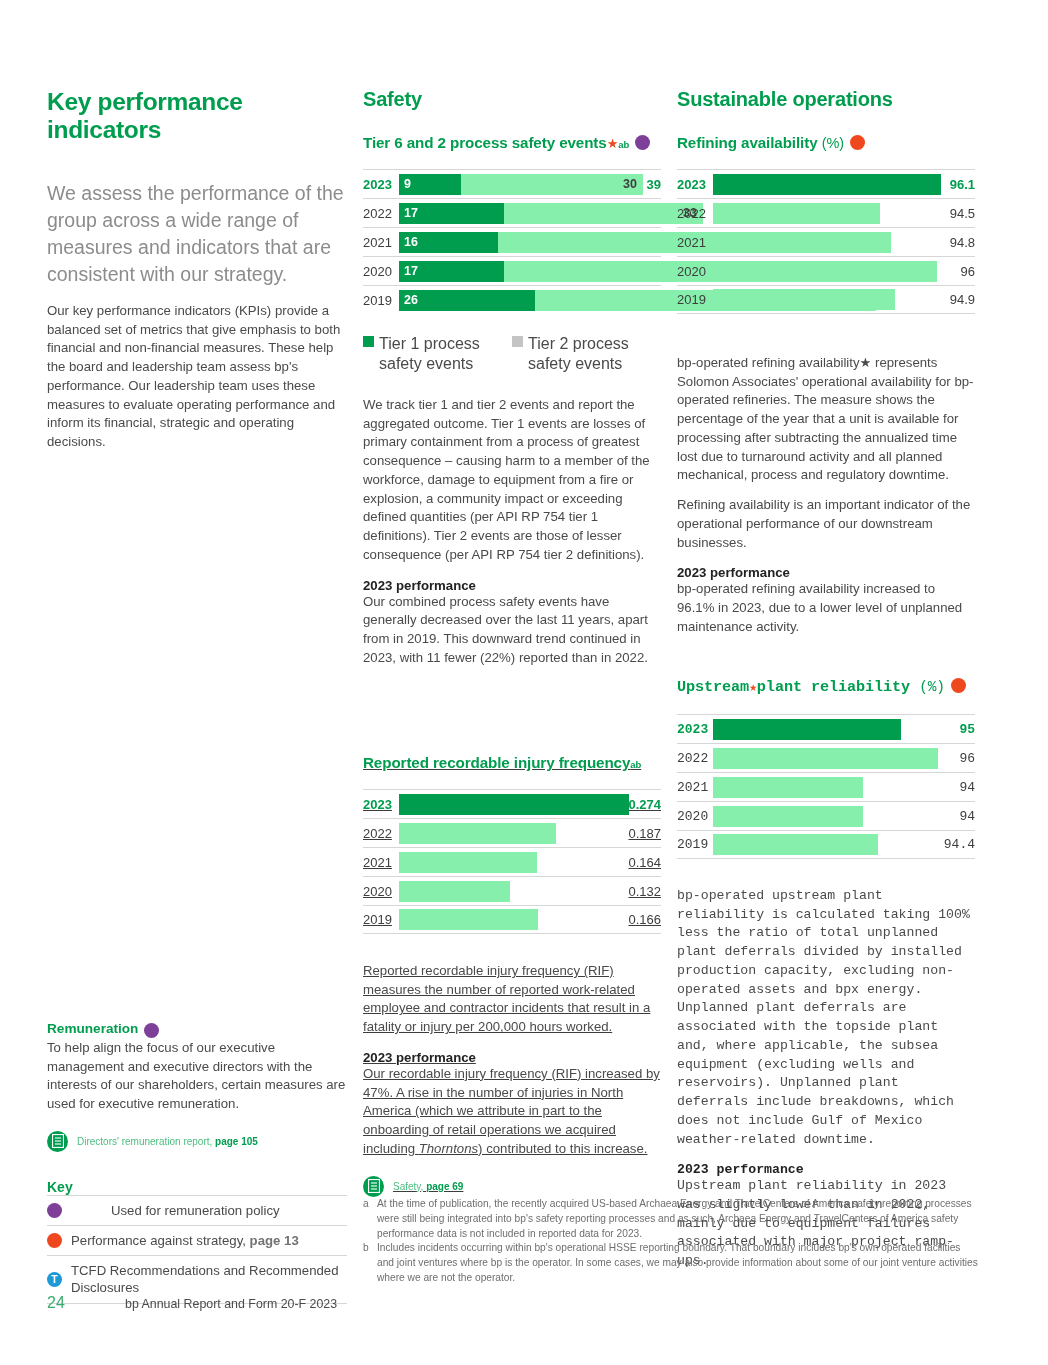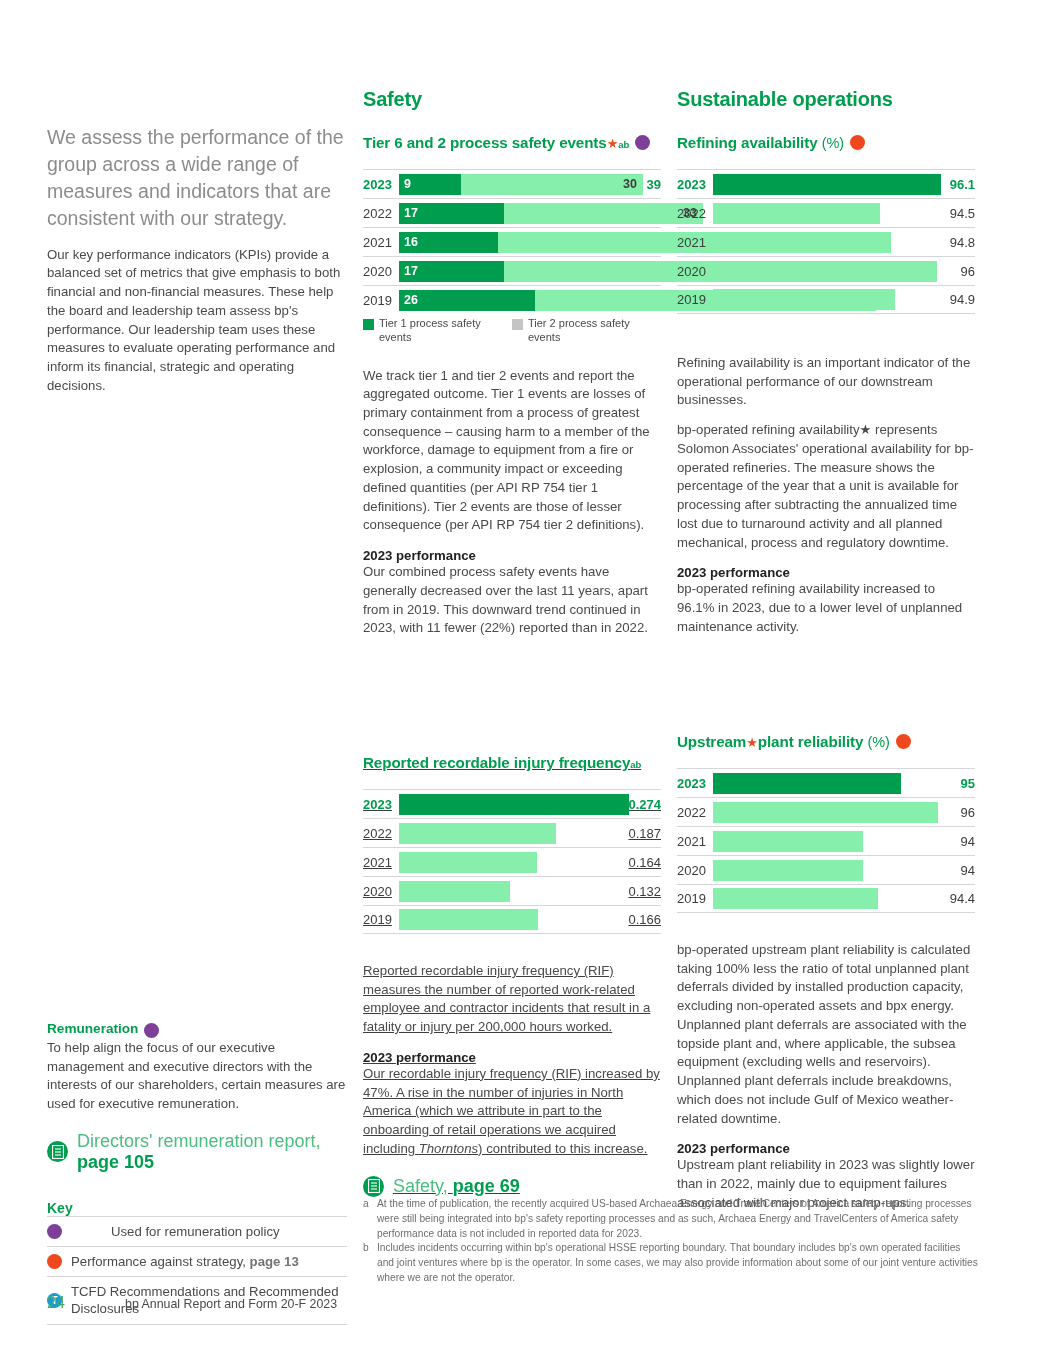--- a/index.html
+++ b/index.html
@@ -9,21 +9,21 @@
     font-family: "Liberation Sans", sans-serif;
     color: #3d3d3d;
   }
   .page { position: relative; width: 1048px; height: 1365px; }
 
   
   .col-left  { position: absolute; left: 47px;  top: 88px;  width: 300px; }
   .col-mid   { position: absolute; left: 363px; top: 88px;  width: 298px; }
   .col-right { position: absolute; left: 677px; top: 88px;  width: 298px; }
   .col-mid2  { position: absolute; left: 363px; top: 754px; width: 298px; text-decoration: underline; }
-  .col-right2{ position: absolute; left: 677px; top: 732px; width: 298px; }
+  .col-right2{ position: absolute; left: 677px; top: 676px; width: 298px; font-family: Liberation Mono, monospace; }
   .col-left2 { position: absolute; left: 47px;  top: 1021px; width: 300px; }
   .footnotes { position: absolute; left: 363px; top: 1197px; width: 615px; }
   .footer    { position: absolute; left: 47px;  top: 1294px; width: 400px; }
 
   
   h1.kpi-title {
     font-size: 24.5px; font-weight: bold; color: #009d4f;
     letter-spacing: -0.3px; line-height: 1.15;
   }
   .lead {
@@ -83,39 +83,39 @@
     padding-left: 5px;
   }
   .bar-val.dark { color: #3d3d3d; width: 100%; text-align: right; padding-right: 6px; }
   .total {
     width: 36px; flex: none; text-align: right; font-size: 13px; color: #3d3d3d;
   }
   .chart-row.hl .total { color: #009d4f; font-weight: bold; }
   .total.wide { width: 46px; }
 
   .legend {
-    display: flex; margin-top: 3px; font-size: 11px;
+    display: flex; margin-top: 20px; font-size: 16px;
     color: #4a4a4a; line-height: 1.25;
   }
   .legend-item { display: flex; width: 50%; }
   .legend-swatch {
     width: 11px; height: 11px; flex: none; margin-right: 5px; margin-top: 2px;
   }
   .sw-green { background: #009d4f; }
   .sw-grey  { background: #c4c4c4; }
 
   
   .link-row { display: flex; align-items: center; margin-top: 17px; }
   .badge {
     width: 21px; height: 21px; border-radius: 50%; flex: none;
     display: flex; align-items: center; justify-content: center;
     margin-right: 9px;
   }
   .badge.green { background: #009d4f; }
-  .link-text { font-size: 18px; color: #4bbd7f; }
+  .link-text { font-size: 10px; color: #4bbd7f; }
   .link-text b { color: #009d4f; }
 
   h3.key-h {
     font-size: 14px; font-weight: bold; color: #009d4f; margin-top: 27px;
   }
   .key-row {
     display: flex; align-items: center; padding: 6px 0 6px 0;
     border-bottom: 1px solid #d6d6d6; font-size: 13.2px; color: #4a4a4a;
     min-height: 27px;
   }
@@ -140,20 +140,21 @@
   .footer-text { font-size: 12.4px; color: #4a4a4a; }
 
   .doc-icon { width: 12px; height: 14px; }
 </style>
 </head>
 <body>
 
 <div class="page">
 
   <div class="col-left">
+    <h1 class="kpi-title">Key performance indicators</h1>
     <div class="lead">We assess the performance of the group across a wide range of measures and indicators that are consistent with our strategy.</div>
     <div class="body-sm">Our key performance indicators (KPIs) provide a balanced set of metrics that give emphasis to both financial and non-financial measures. These help the board and leadership team assess bp's performance. Our leadership team uses these measures to evaluate operating performance and inform its financial, strategic and operating decisions.</div>
   </div>
 
   <div class="col-mid">
     <h2 class="sect">Safety</h2>
     <h3 class="chart-title">
       <span>Tier 6 and 2 process safety events</span>
         <span class="star">★</span>
         <sup class="fn">ab</sup>
@@ -280,22 +281,22 @@
       <div class="chart-row">
         <div class="yr">2019</div>
         <div class="bars">
           <div class="bar grey" style="left:0;width:182px"></div>
         </div>
         <div class="total wide">94.9</div>
       </div>
     </div>
 
     <div style="margin-top:40px">
+      <p class="body-sm para">bp-operated refining availability★ represents Solomon Associates' operational availability for bp-operated refineries. The measure shows the percentage of the year that a unit is available for processing after subtracting the annualized time lost due to turnaround activity and all planned mechanical, process and regulatory downtime.</p>
       <p class="body-sm para">Refining availability is an important indicator of the operational performance of our downstream businesses.</p>
-      <p class="body-sm para">bp-operated refining availability★ represents Solomon Associates' operational availability for bp-operated refineries. The measure shows the percentage of the year that a unit is available for processing after subtracting the annualized time lost due to turnaround activity and all planned mechanical, process and regulatory downtime.</p>
       <p class="perf-h">2023 performance</p>
       <p class="body-sm">bp-operated refining availability increased to 96.1% in 2023, due to a lower level of unplanned maintenance activity.</p>
     </div>
   </div>
 
   <div class="col-mid2">
     <h3 class="chart-title">
       <span>Reported recordable injury frequency</span>
         <sup class="fn">ab</sup>
     </h3>

